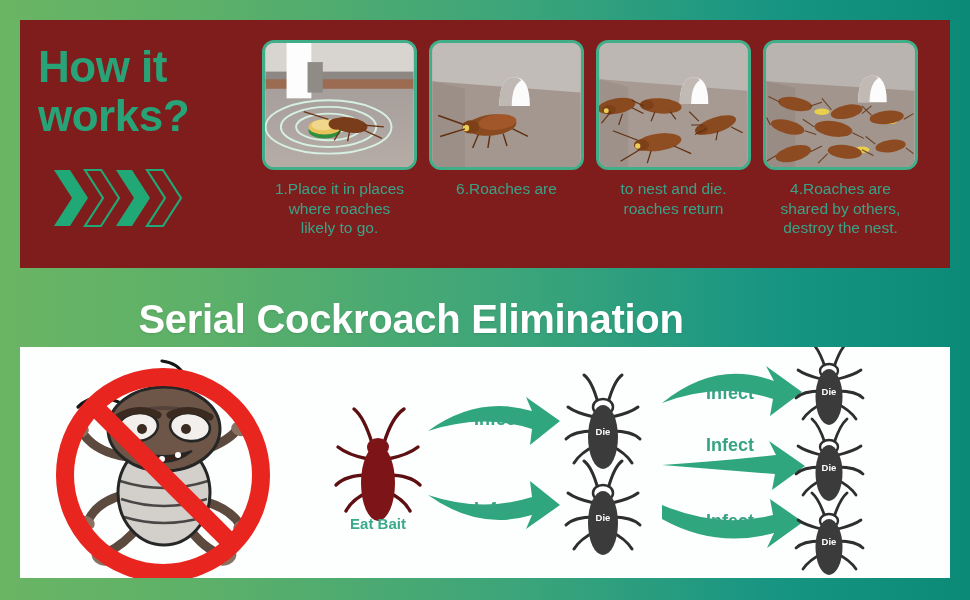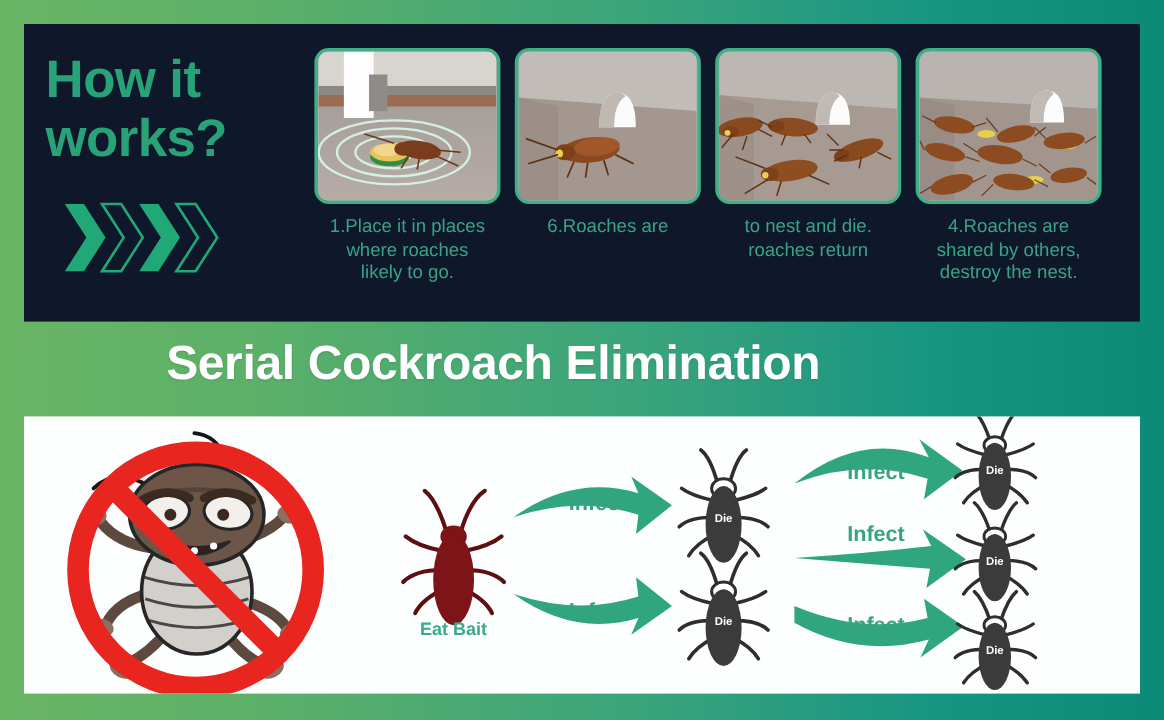--- a/index.html
+++ b/index.html
@@ -6,21 +6,21 @@
   html,body { width:970px; height:600px; overflow:hidden; }
   body {
     font-family: "Liberation Sans", sans-serif;
     background: linear-gradient(90deg, #6ab564 0%, #5cb069 22%, #3aa47b 55%, #179583 80%, #0b8a77 100%);
     position:relative;
   }
 
   
   .top-card{
     position:absolute; left:20px; top:20px; width:930px; height:248px;
-    background:#0f172a; display:flex; align-items:flex-start;
+    background:#7f1d1d; display:flex; align-items:flex-start;
   }
   .howit{
     width:236px; padding-left:18px; padding-top:22px; flex:0 0 auto;
   }
   .howit-title{
     color:#28a377; font-size:44px; font-weight:bold; line-height:1.12;
     letter-spacing:-0.5px;
   }
   .chevrons{ margin-top:26px; margin-left:14px; display:flex; align-items:center; }
   .chev{ width:40px; height:62px; margin-right:-9px; }
@@ -32,21 +32,21 @@
     overflow:hidden; position:relative; background:#b8b2ae;
   }
   .thumb svg{ display:block; width:100%; height:100%; }
   .cap{
     margin-top:9px; width:162px; text-align:center; color:#3aa387;
     font-size:15.5px; line-height:1.27;
   }
 
   
   .banner{
-    position:absolute; left:0; top:268px; width:822px; height:70px;
+    position:absolute; left:0; top:284px; width:822px; height:70px;
     display:flex; align-items:center; justify-content:center;
   }
   .banner-text{
     color:#ffffff; font-size:40px; font-weight:bold; letter-spacing:-0.3px;
     text-shadow:0 1px 2px rgba(0,0,0,.12);
   }
 
   
   .bottom-card{
     position:absolute; left:20px; top:347px; width:930px; height:231px;

